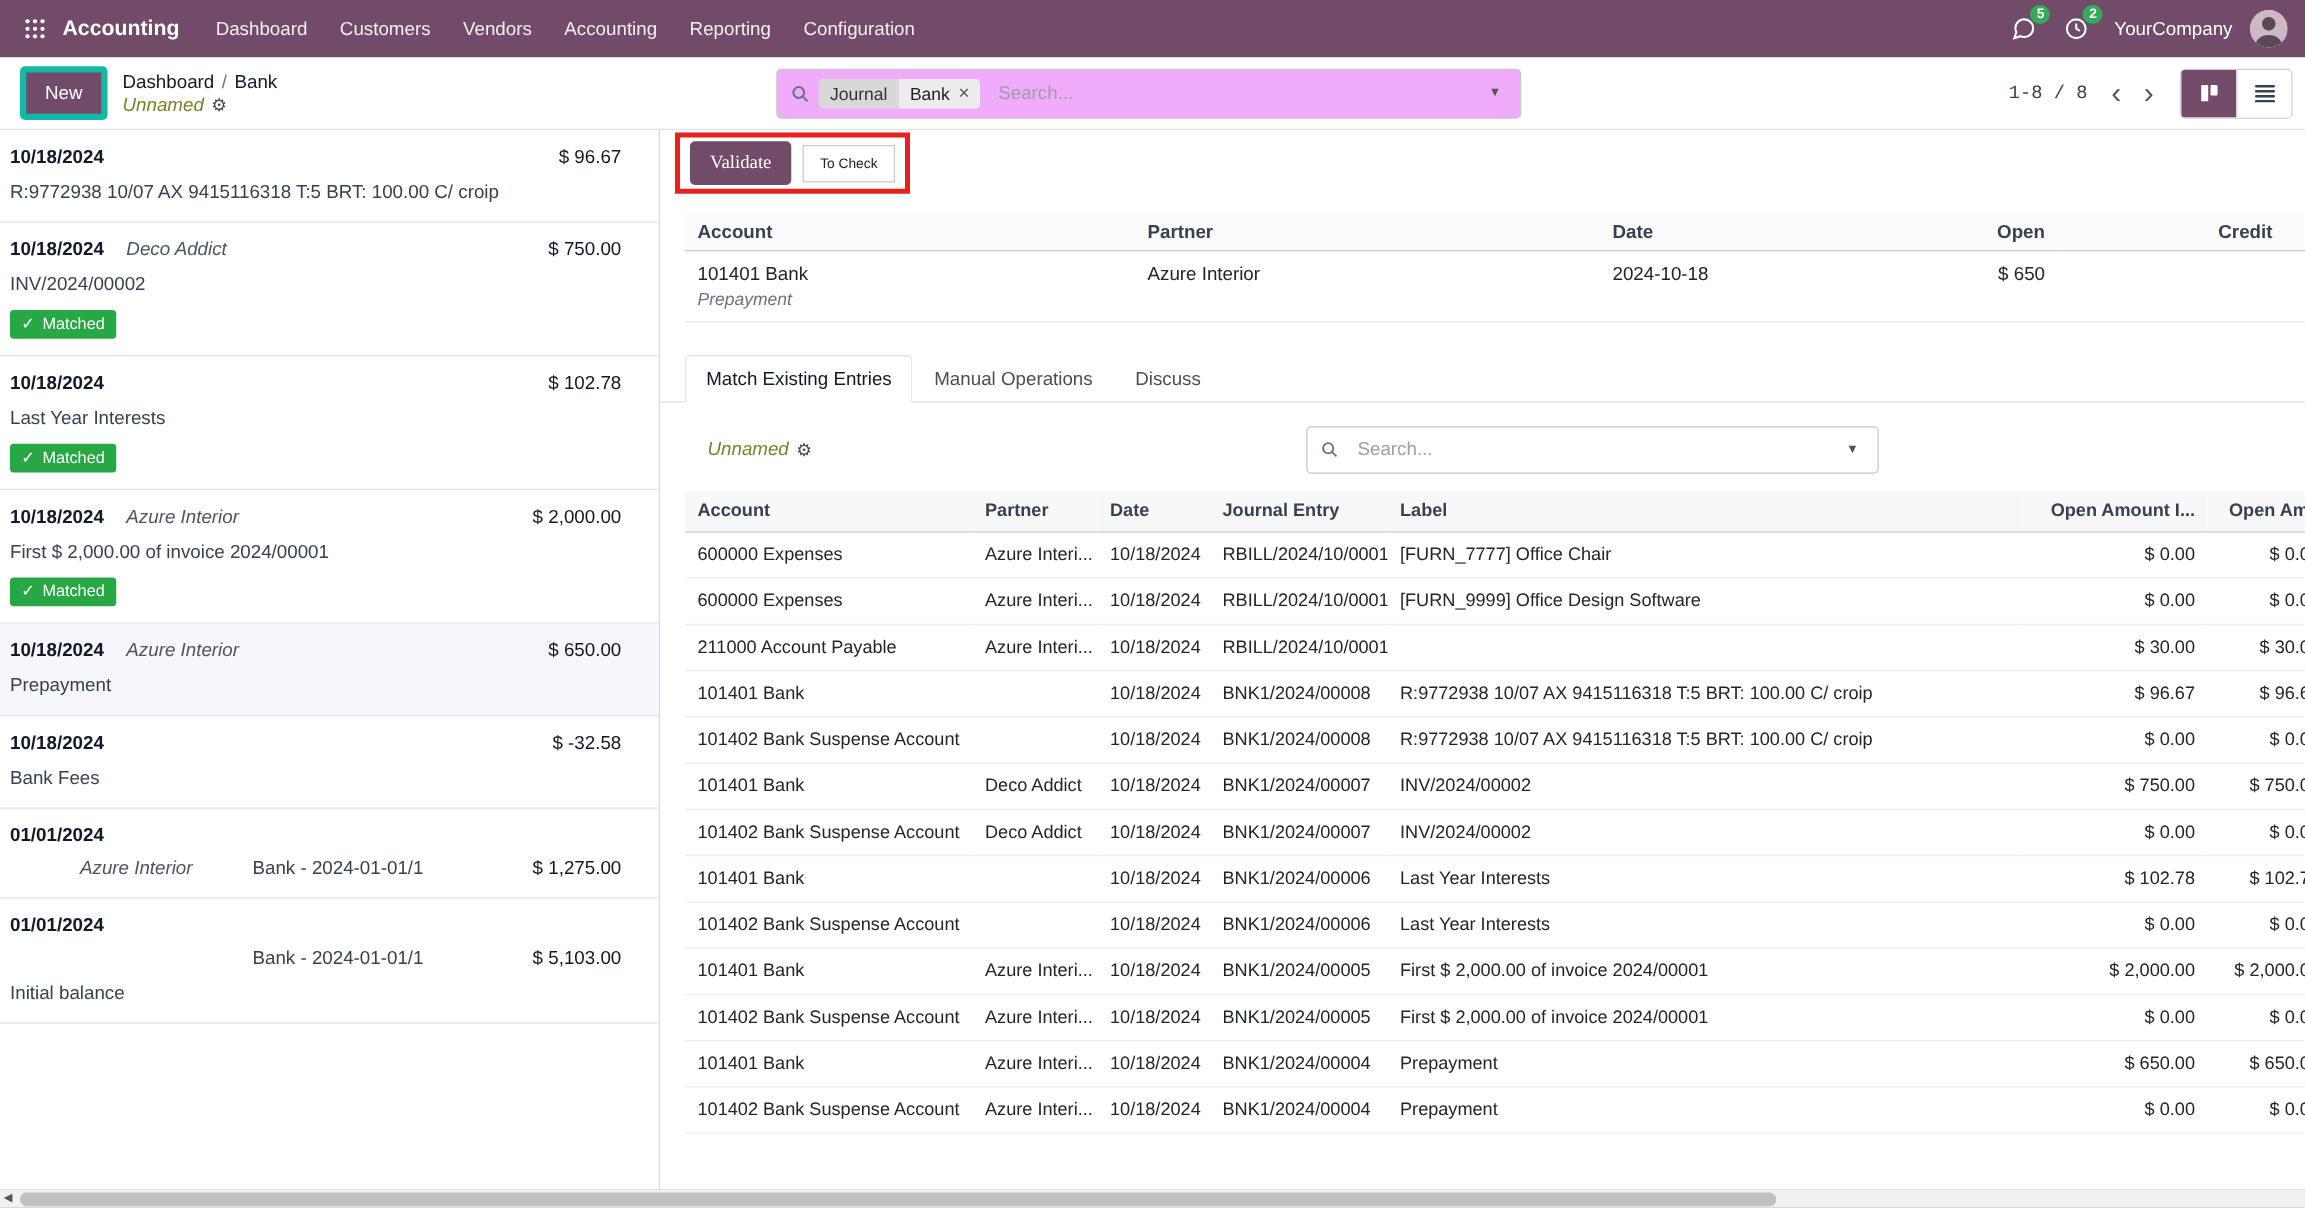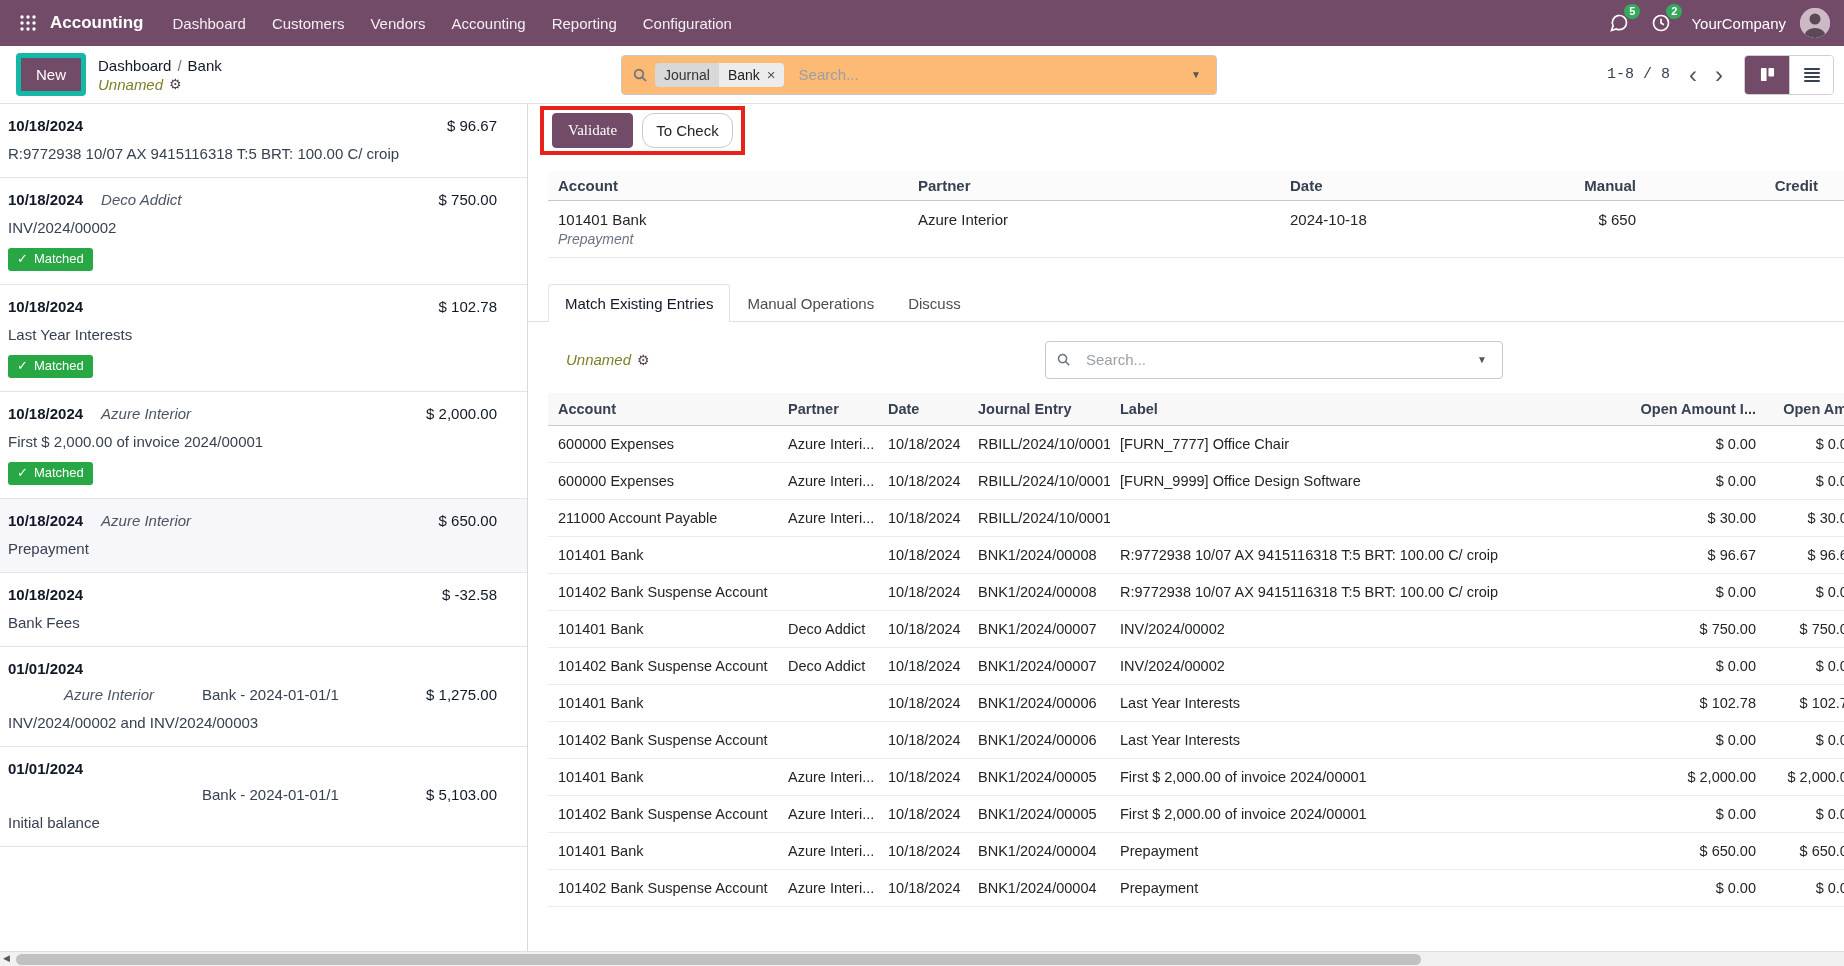--- a/index.html
+++ b/index.html
@@ -22,21 +22,21 @@
   
   .control-panel{height:58px;display:flex;align-items:center;padding:0 10px 0 16px;border-bottom:1px solid #e2e2e2;position:relative;background:#fff;}
   .btn-new{background:#714B67;color:#fff;border:5px solid #14b8a6;border-radius:4px;padding:8px 15px;font-size:15px;cursor:pointer;}
   .breadcrumb-block{margin-left:12px;display:flex;flex-direction:column;justify-content:center;gap:2px;}
   .breadcrumb{font-size:15px;color:#111827;}
   .breadcrumb .sep{margin:0 6px;color:#6b7280;}
   .bc-link{cursor:pointer;}
   .record-name{font-size:15px;font-style:italic;color:#7f7e2a;display:flex;align-items:center;gap:6px;}
   .gear{color:#54434f;font-style:normal;font-size:14px;cursor:pointer;}
   .search-box{position:absolute;left:621px;top:50%;transform:translateY(-50%);width:596px;height:40px;
-    border:1px solid #c8c8c8;border-radius:4px;display:flex;align-items:center;background:#fdba74;padding-left:10px;}
+    border:1px solid #c8c8c8;border-radius:4px;display:flex;align-items:center;background:#f0abfc;padding-left:10px;}
   .facet{display:flex;border-radius:4px;overflow:hidden;margin-left:7px;font-size:14px;white-space:nowrap;}
   .facet-cat{background:#d8d8d8;padding:4px 9px;color:#333;}
   .facet-val{background:#ececec;padding:4px 8px 4px 9px;display:flex;align-items:center;gap:7px;color:#222;}
   .facet-x{color:#555;cursor:pointer;font-size:15px;line-height:1;}
   .search-input{flex:1;border:none;outline:none;font-size:15px;color:#333;padding:0 15px;min-width:40px;background:transparent;}
   .search-input::placeholder{color:#9aa0a6;}
   .search-caret{width:40px;align-self:stretch;display:flex;align-items:center;justify-content:center;color:#555;
     font-size:10px;cursor:pointer;}
   .cp-right{margin-left:auto;display:flex;align-items:center;}
   .pager-text{font-size:15px;color:#374151;margin-right:10px;font-family:Liberation Mono, monospace;}
@@ -62,21 +62,21 @@
   .st-label{margin-top:8px;color:#374151;line-height:20px;max-width:400px;}
   .st-amount{position:absolute;right:30px;top:13px;color:#111827;}
   .has-journal .st-amount{top:39px;}
   .st-badge{display:inline-flex;align-items:center;gap:6px;background:#28a745;color:#fff;font-size:13px;
     padding:3px 9px;border-radius:3px;margin-top:10px;line-height:1.3;}
 
   
   .right-panel{flex:1;overflow:hidden;position:relative;padding-top:2px;background:#fff;}
   .redbox{display:inline-flex;gap:9px;border:4px solid #e8211d;padding:3px 8px;margin-left:12px;align-items:center;}
   .btn-validate{background:#714B67;color:#fff;border:1px solid #714B67;border-radius:4px;padding:8px 15px;font-size:15px;cursor:pointer;font-family:Liberation Serif, serif;}
-  .btn-tocheck{background:#fff;color:#212529;border:1px solid #c9c9c9;border-radius:12px;padding:8px 13px;font-size:15px;cursor:pointer;}
+  .btn-tocheck{background:#fff;color:#212529;border:1px solid #c9c9c9;border-radius:0;padding:8px 13px;font-size:11px;cursor:pointer;}
 
   table{border-collapse:collapse;}
   .line-table{width:calc(100% - 20px);margin:16px 0 0 20px;font-size:15px;table-layout:fixed;}
   .line-table th{font-weight:700;color:#374151;text-align:left;padding:6px 10px;border-bottom:1px solid #c9c9c9;background:#fbfbfb;}
   .line-table td{padding:10px;border-bottom:1px solid #e8e8e8;vertical-align:top;}
   .line-table .num{text-align:right;}
   .line-table th:last-child,.line-table td:last-child{padding-right:26px;}
   .acc-sub{font-style:italic;color:#6b7280;font-size:14px;margin-top:3px;}
 
   .tabs{display:flex;margin-top:26px;border-bottom:1px solid #dee2e6;padding-left:20px;width:100%;}
@@ -224,21 +224,20 @@
         <div class="st-amount">$ 650.00</div>
       </div>
       <div class="st-line">
         <div class="st-l1"><span class="st-date">10/18/2024</span></div>
         <div class="st-label">Bank Fees</div>
         <div class="st-amount">$ -32.58</div>
       </div>
       <div class="st-line has-journal">
         <div class="st-l1"><span class="st-date">01/01/2024</span></div>
         <div class="st-l2"><span class="st-partner2">Azure Interior</span><span class="st-journal">Bank - 2024-01-01/1</span></div>
-        <div class="st-label">INV/2024/00002 and INV/2024/00003</div>
         <div class="st-amount">$ 1,275.00</div>
       </div>
       <div class="st-line has-journal">
         <div class="st-l1"><span class="st-date">01/01/2024</span></div>
         <div class="st-l2">
           <span class="st-journal">Bank - 2024-01-01/1</span>
         </div>
         <div class="st-label">Initial balance</div>
         <div class="st-amount">$ 5,103.00</div>
       </div>
@@ -257,21 +256,21 @@
           <col style="width:372px">
           <col style="width:276px">
           <col style="width:90px">
           <col style="width:198px">
         </colgroup>
       <thead>
         <tr>
           <th>Account</th>
           <th>Partner</th>
           <th>Date</th>
-          <th class="num">Manual</th>
+          <th class="num">Open</th>
           <th class="num">Credit</th>
         </tr>
       </thead>
       <tbody>
         <tr>
           <td>
             <div>101401 Bank</div>
             <div class="acc-sub">Prepayment</div>
           </td>
           <td>Azure Interior</td>

